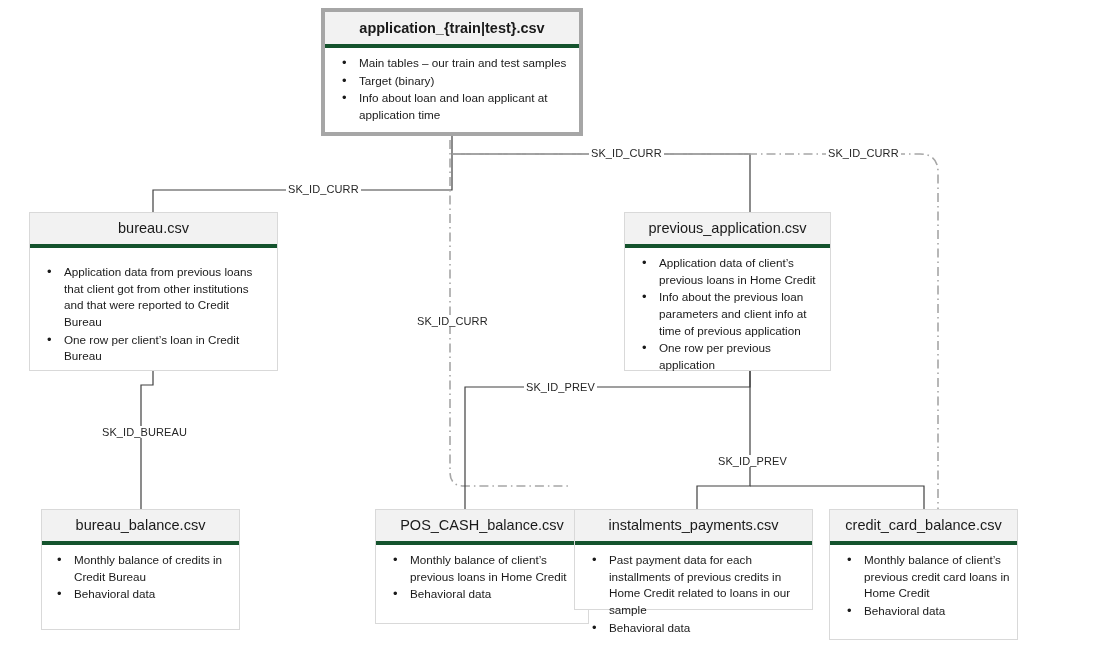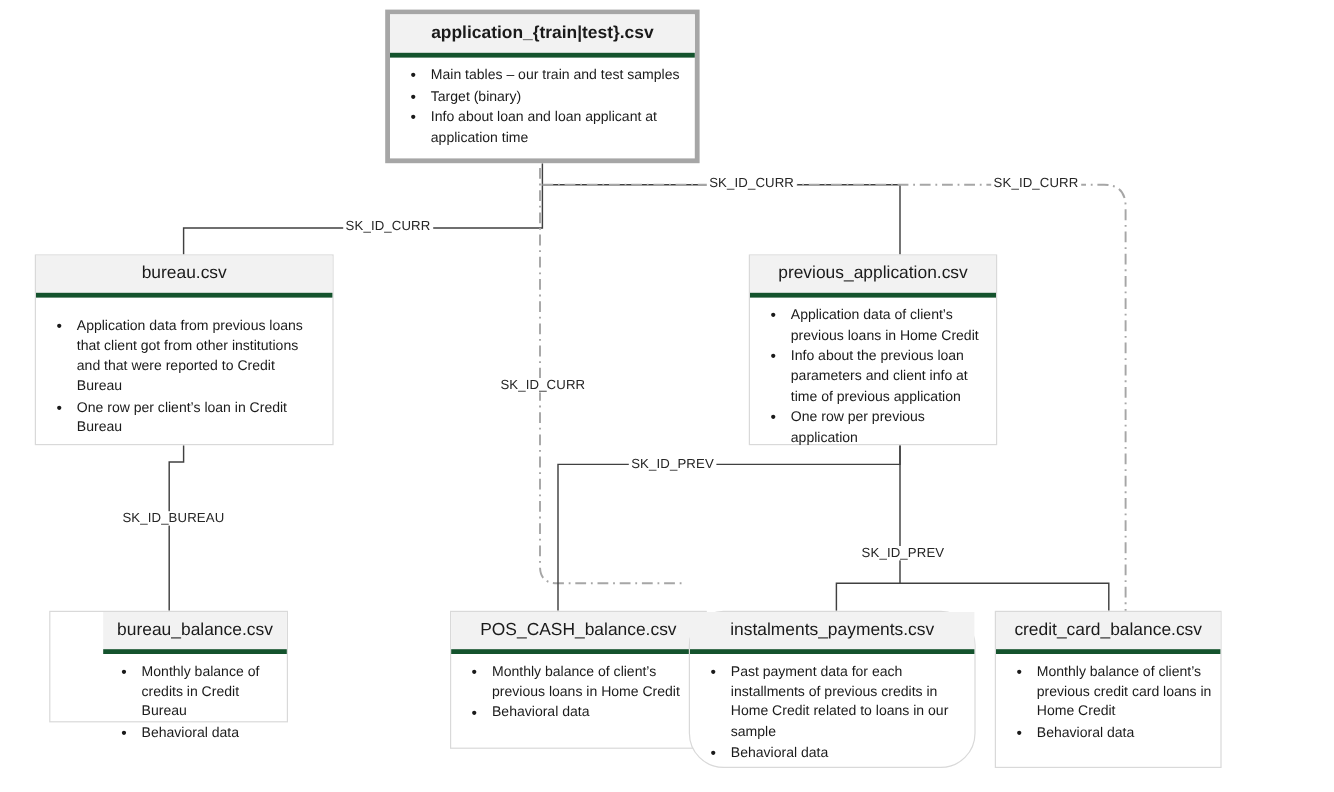--- a/index.html
+++ b/index.html
@@ -144,37 +144,37 @@
 
   <div class="node" style="left:624px; top:212px; width:207px; height:159px;">
     <div class="hdr">previous_application.csv</div>
     <ul>
       <li>Application data of client’s previous loans in Home Credit</li>
       <li>Info about the previous loan parameters and client info at time of previous application</li>
       <li>One row per previous application</li>
     </ul>
   </div>
 
-  <div class="node" style="left:41px; top:509px; width:199px; height:93px;padding-left:44px;">
+  <div class="node" style="left:41px; top:509px; width:199px; height:121px;">
     <div class="hdr">bureau_balance.csv</div>
     <ul style="padding-left:32px;">
       <li>Monthly balance of credits in Credit Bureau</li>
       <li>Behavioral data</li>
     </ul>
   </div>
 
   <div class="node" style="left:375px; top:509px; width:214px; height:115px;">
     <div class="hdr">POS_CASH_balance.csv</div>
     <ul style="padding-left:34px; padding-right:6px;">
       <li>Monthly balance of client’s previous loans in Home Credit</li>
       <li>Behavioral data</li>
     </ul>
   </div>
 
-  <div class="node" style="left:574px; top:509px; width:239px; height:131px;border-radius:29px;">
+  <div class="node" style="left:574px; top:509px; width:239px; height:101px;">
     <div class="hdr">instalments_payments.csv</div>
     <ul style="padding-left:34px; padding-right:8px;">
       <li>Past payment data for each installments of previous credits in Home Credit related to loans in our sample</li>
       <li>Behavioral data</li>
     </ul>
   </div>
 
   <div class="node" style="left:829px; top:509px; width:189px; height:131px;">
     <div class="hdr">credit_card_balance.csv</div>
     <ul style="padding-left:34px; padding-right:6px;">

